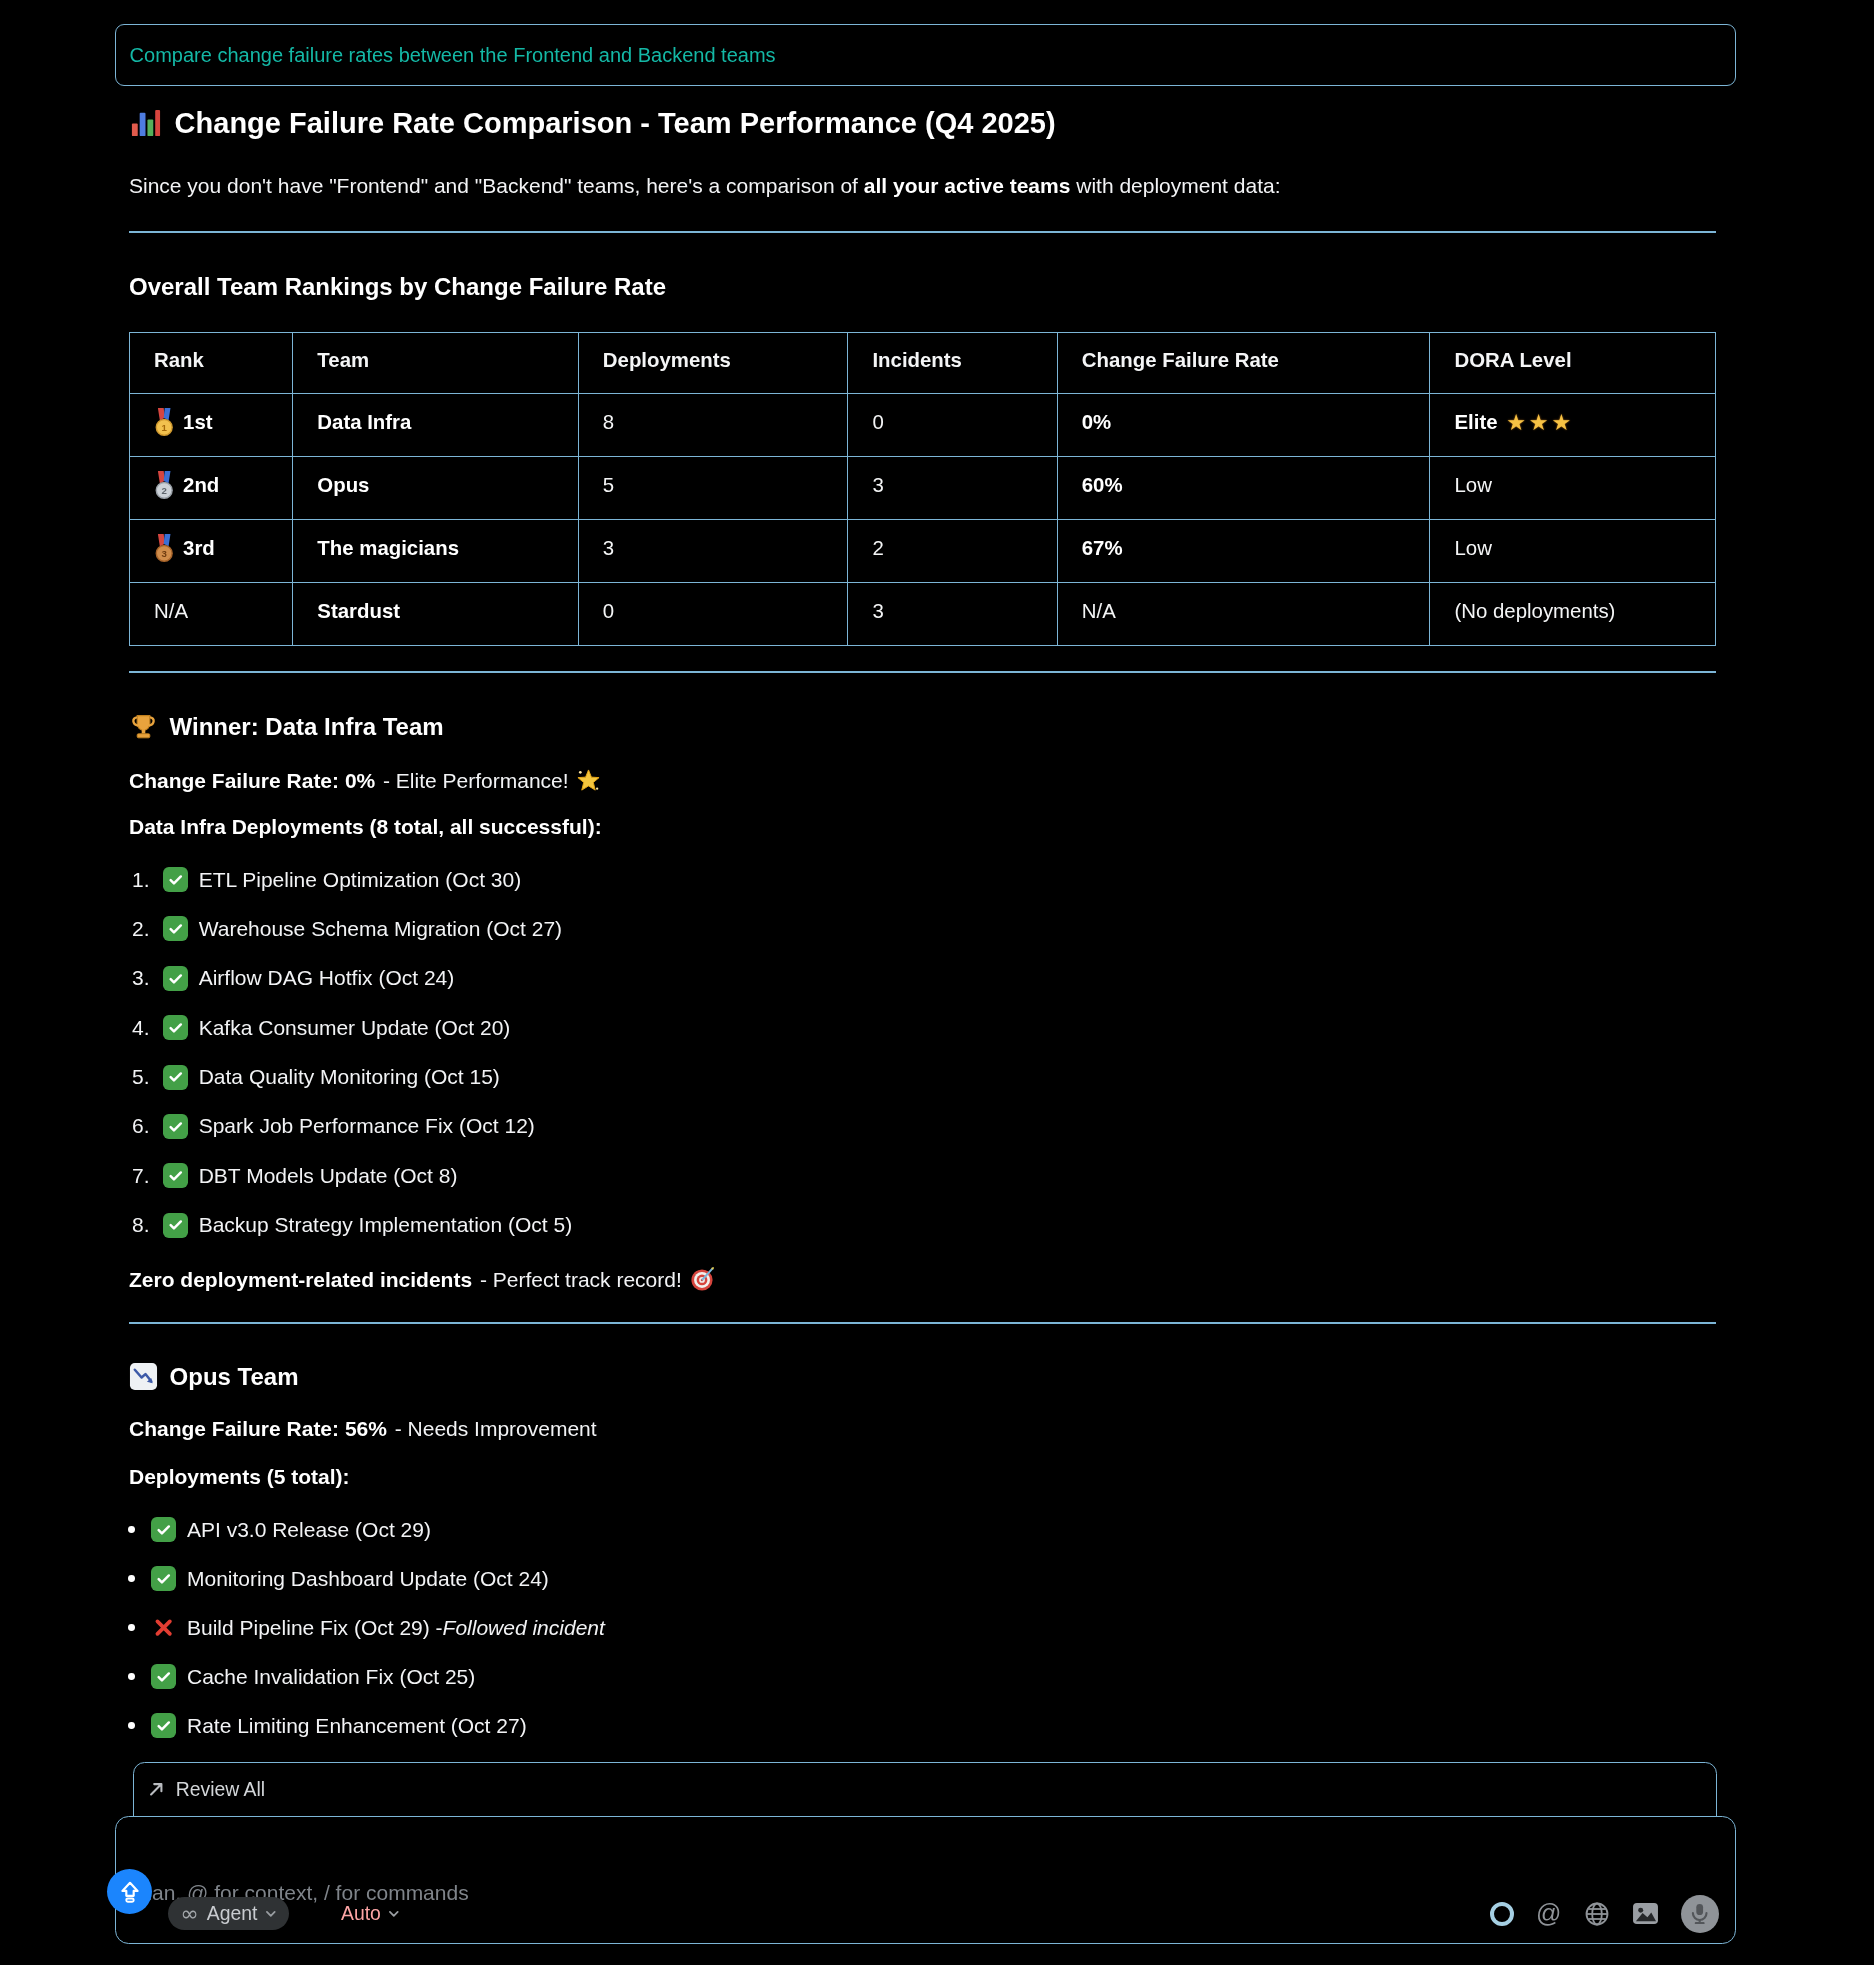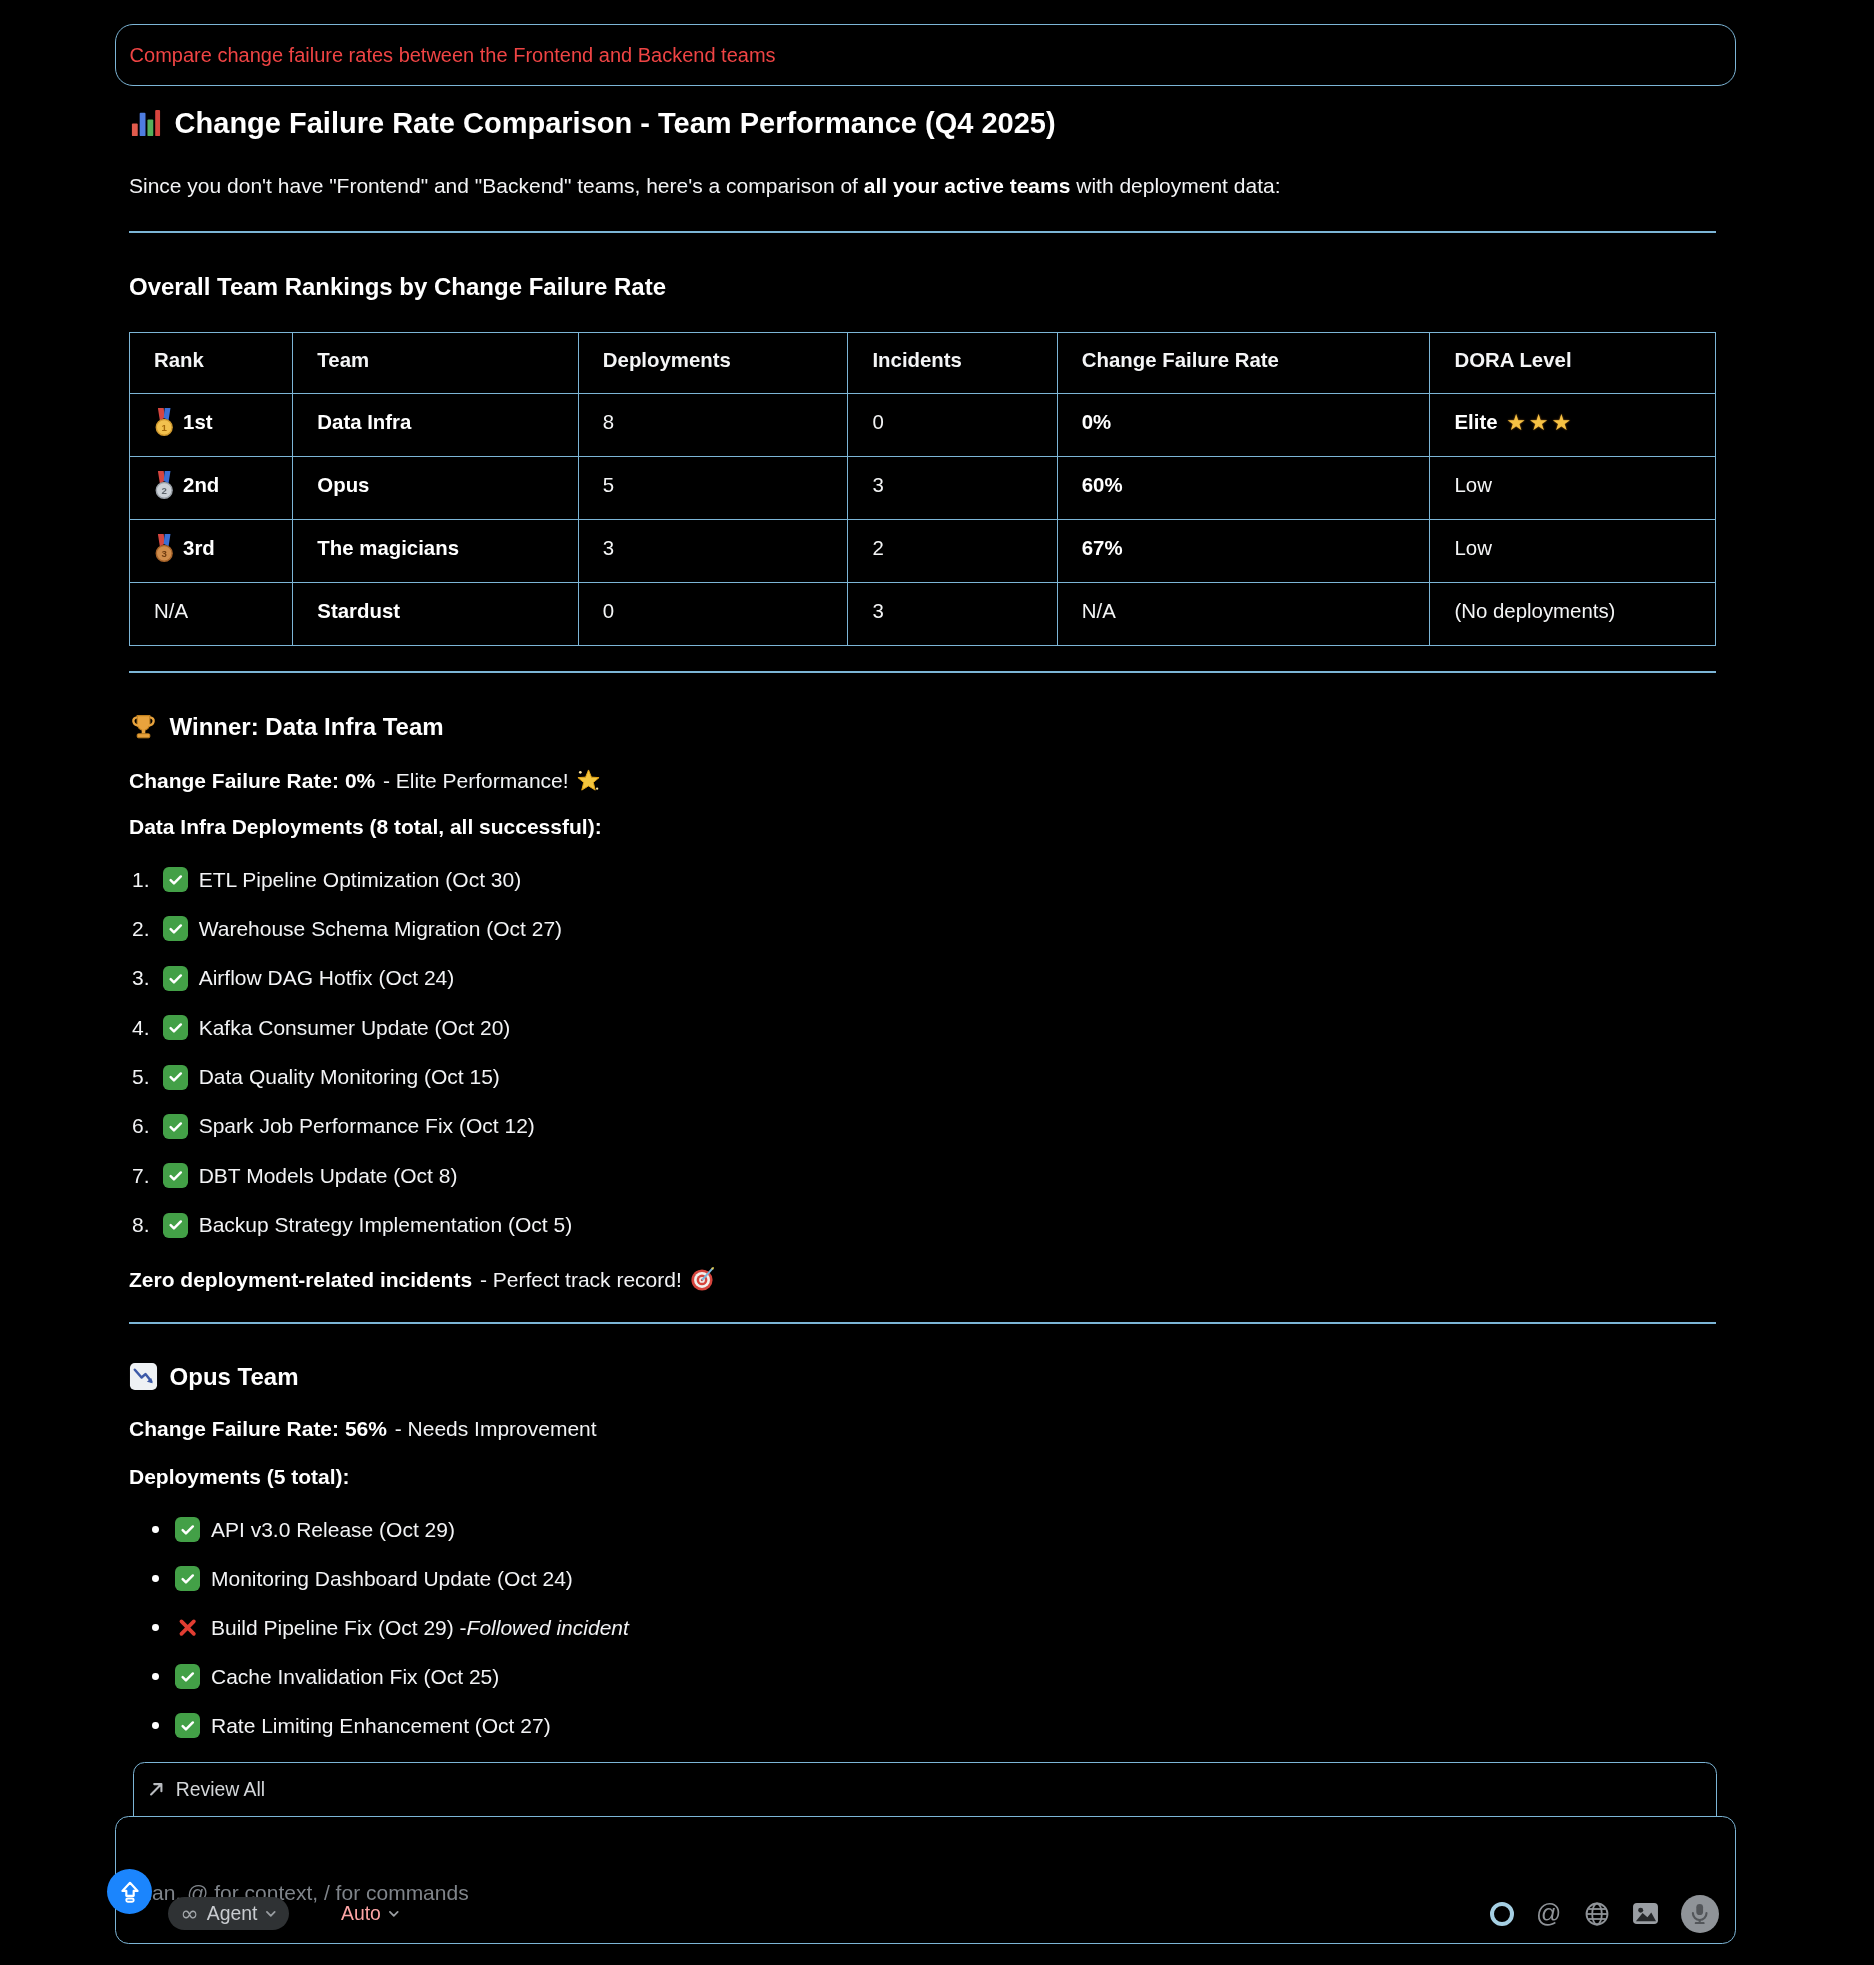--- a/index.html
+++ b/index.html
@@ -4,23 +4,23 @@
 <style>
   * { margin:0; padding:0; box-sizing:border-box; }
   html,body { background:#000; }
   .page{
     position:relative; width:1875px; height:1966px; background:#000;
     font-family:"Liberation Sans","DejaVu Sans",sans-serif; color:#f2f3f5; overflow:hidden;
   }
   
   .prompt-box{
     position:absolute; left:115px; top:24px; width:1621px; height:62px;
-    border:1.9px solid #7cb5d6; border-radius:18px; background:#000;
+    border:1.9px solid #7cb5d6; border-radius:9px; background:#000;
     display:flex; align-items:center; padding-left:13.6px;
-    font-size:20px; color:#ef4444;
+    font-size:20px; color:#14b8a6;
   }
   
   .content{ position:absolute; left:129px; width:1587px; }
   .h1row{ top:107px; display:flex; align-items:center; gap:12.6px;
           font-size:29px; font-weight:bold; color:#fff; }
   .hr{ position:absolute; left:129px; width:1587px; height:1.9px; background:#7cb5d6; }
   .h2{ font-size:24px; font-weight:bold; color:#fff; display:flex; align-items:center; gap:11.6px; }
   .pline{ font-size:21px; color:#f2f3f5; display:flex; align-items:center; gap:7.8px; }
   b{ font-weight:bold; color:#fff; }
   
@@ -35,21 +35,21 @@
   table.rank th{ height:61px; font-weight:bold; }
   table.rank td{ height:63px; }
   .cellflex{ display:flex; align-items:center; gap:8.7px; }
   .stars{ color:#f6c244; font-size:22px; letter-spacing:2.9px;
           font-family:"DejaVu Sans",sans-serif; text-shadow:0 0 1.9px #c77d1c; }
   
   .ollist{ position:absolute; left:132px; }
   .ollist .li{ height:29px; margin-bottom:20.4px; display:flex; align-items:center;
                font-size:21px; color:#f2f3f5; }
   .ollist .num{ width:31px; }
-  .ullist{ position:absolute; left:152px;text-align:center; }
+  .ullist{ position:absolute; left:128px;text-align:center; }
   .ullist .li{ height:29px; margin-bottom:20px; display:flex; align-items:center;
                font-size:21px; color:#f2f3f5; }
   .dot{ width:6.8px; height:6.8px; border-radius:50%; background:#fff; margin-right:16.5px; }
   .ck{ width:25px; height:25px; border-radius:5.8px; background:#43a047;
        display:inline-flex; align-items:center; justify-content:center; margin-right:10.7px; flex:none; }
   .cx{ width:25px; height:25px; display:inline-flex; align-items:center; justify-content:center;
        margin-right:10.7px; flex:none; }
   em{ font-style:italic; }
   
   .review-bar{

